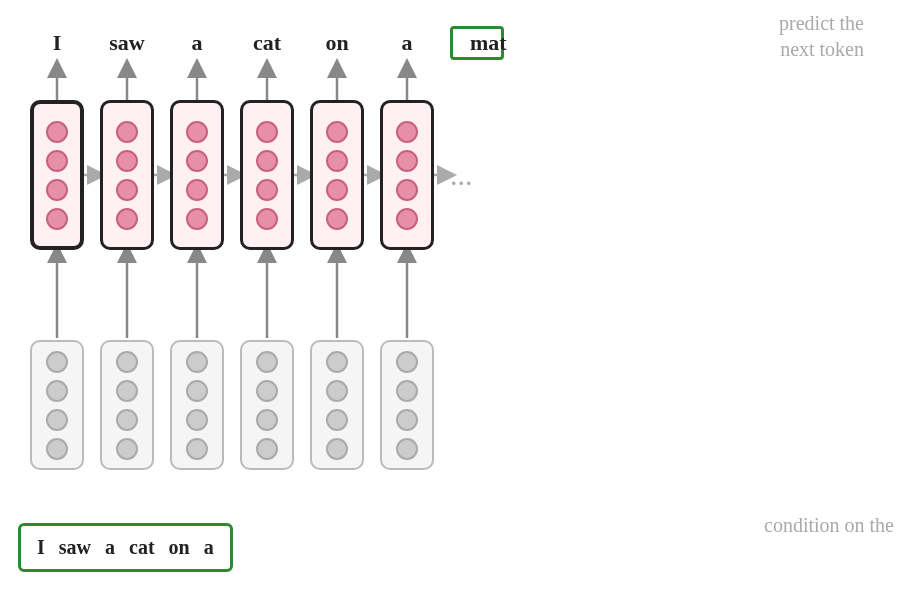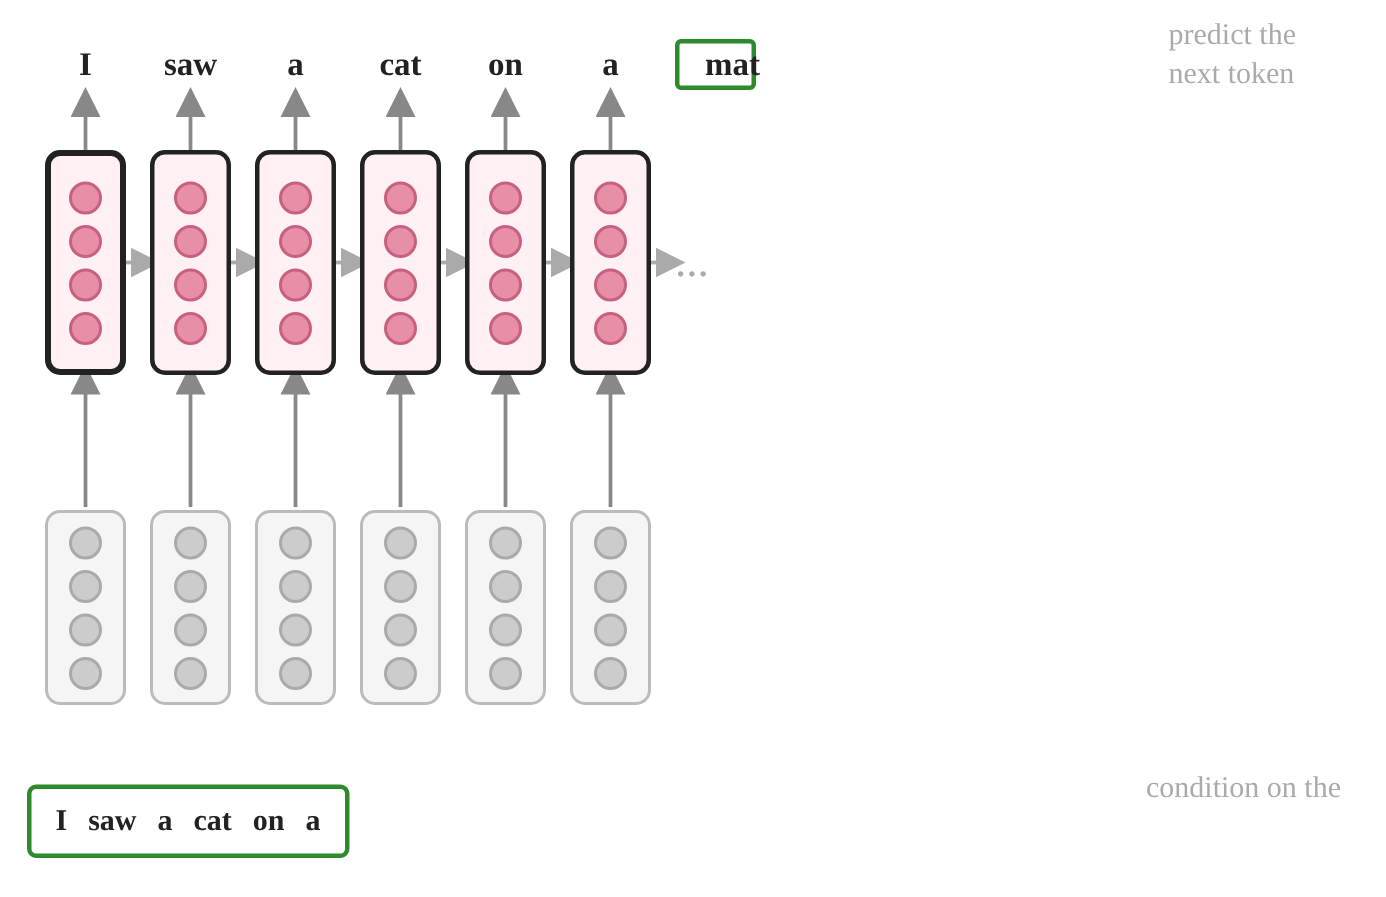--- a/index.html
+++ b/index.html
@@ -17,21 +17,21 @@
       top: 0; left: 0;
       width: 924px;
       height: 598px;
     }
 
     
     .annotation-top {
       position: absolute;
       right: 60px;
       top: 10px;
-      text-align: left;
+      text-align: right;
       color: #aaaaaa;
       font-size: 20px;
       line-height: 1.3;
     }
 
     .annotation-bottom {
       position: absolute;
       right: 30px;
       bottom: 60px;
       text-align: right;

